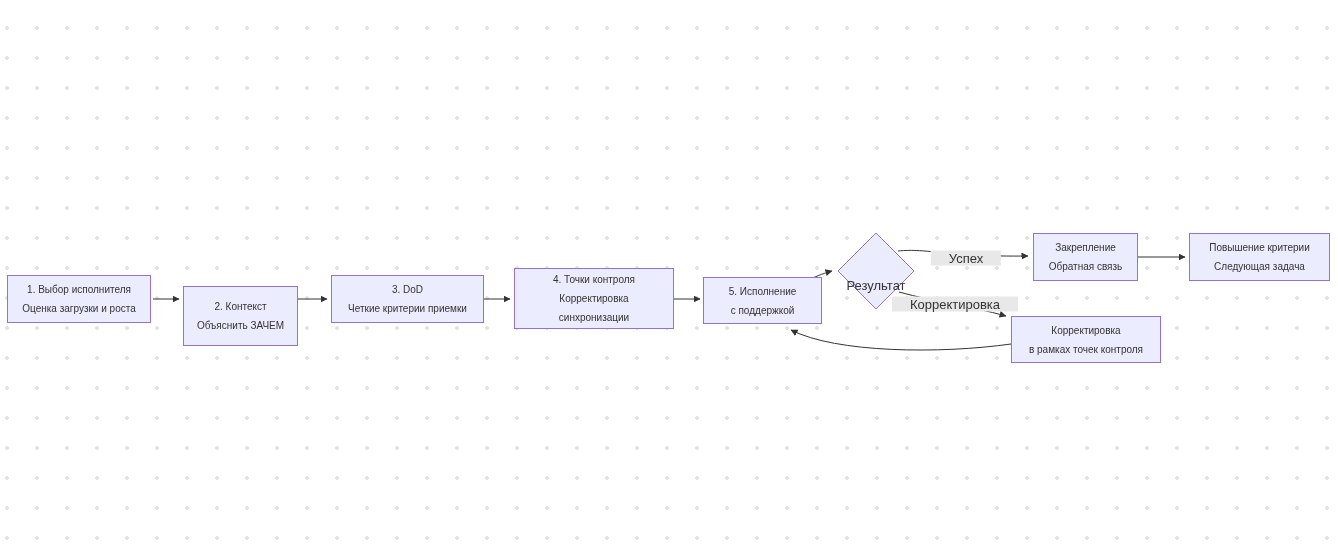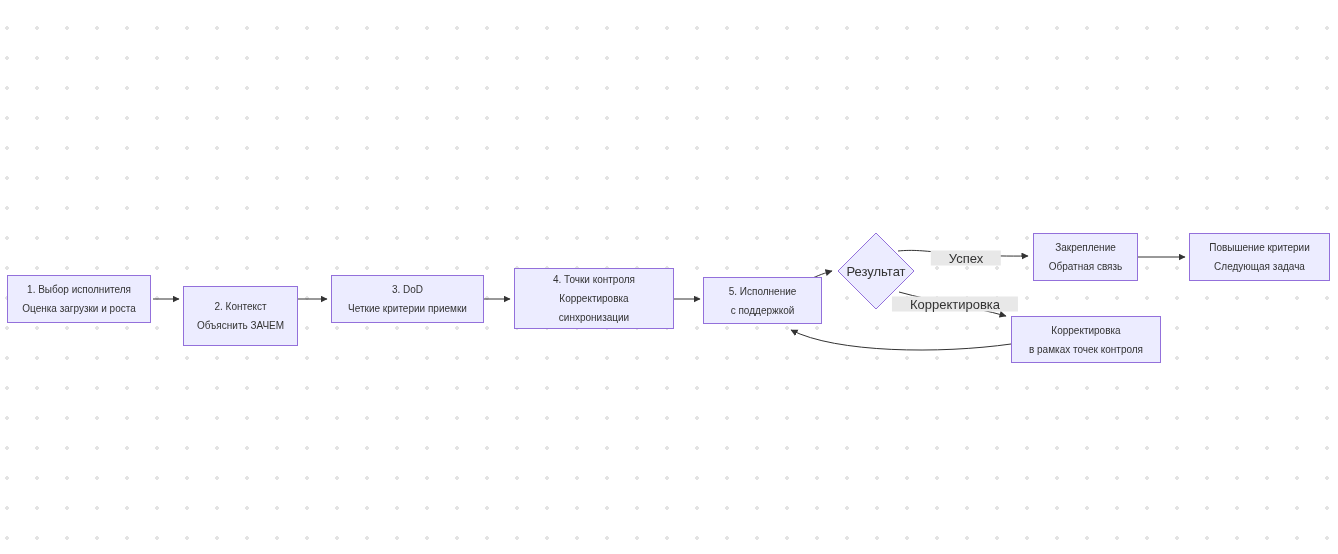--- a/index.html
+++ b/index.html
@@ -38,20 +38,21 @@
     white-space:nowrap;
   }
   .node .line{display:block;}
   .decision-label{
     position:absolute;
     color:#333333;
     font-size:13px;
     text-align:center;
     transform:translate(-50%,-50%);
     white-space:nowrap;
+    margin-top:14px;
   }
   .edge-label{
     position:absolute;
     transform:translate(-50%,-50%);
     background:#e8e8e8;
     color:#333333;
     font-size:13px;
     line-height:15px;
     padding:0 18px;
     white-space:nowrap;

